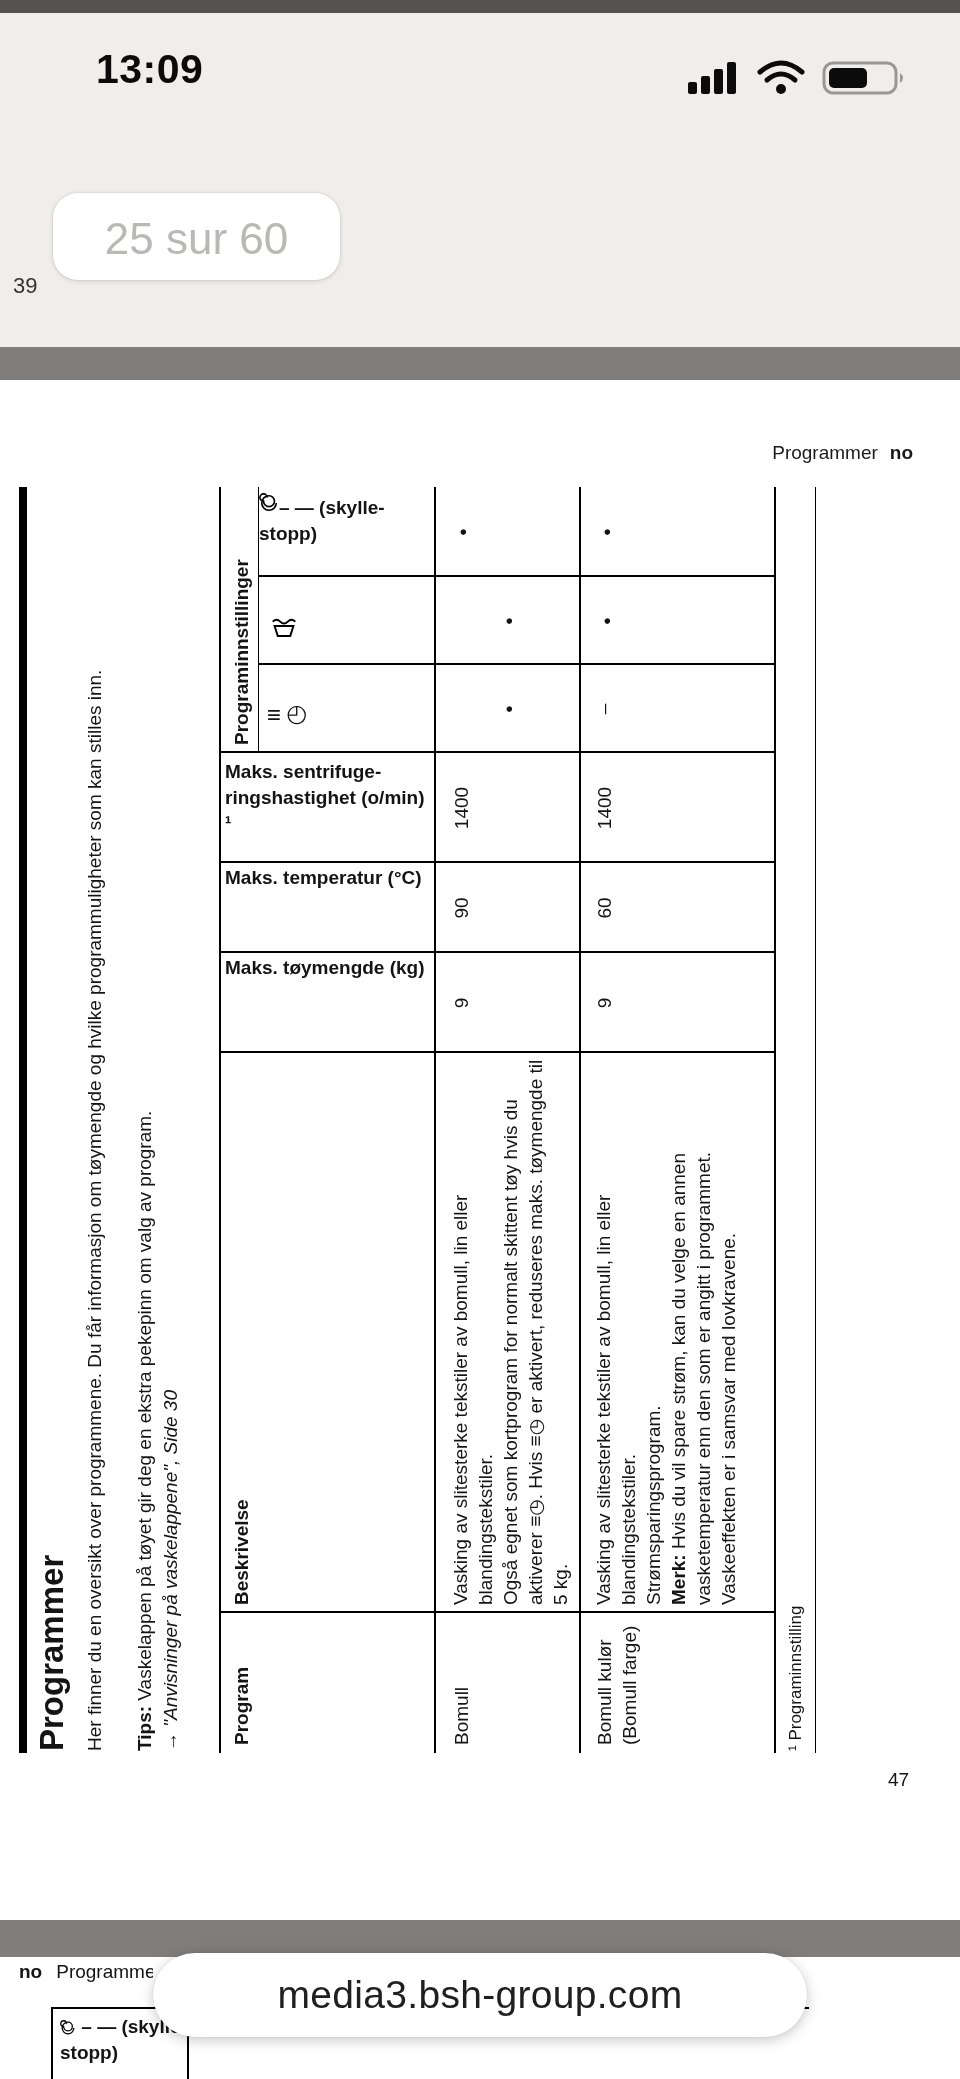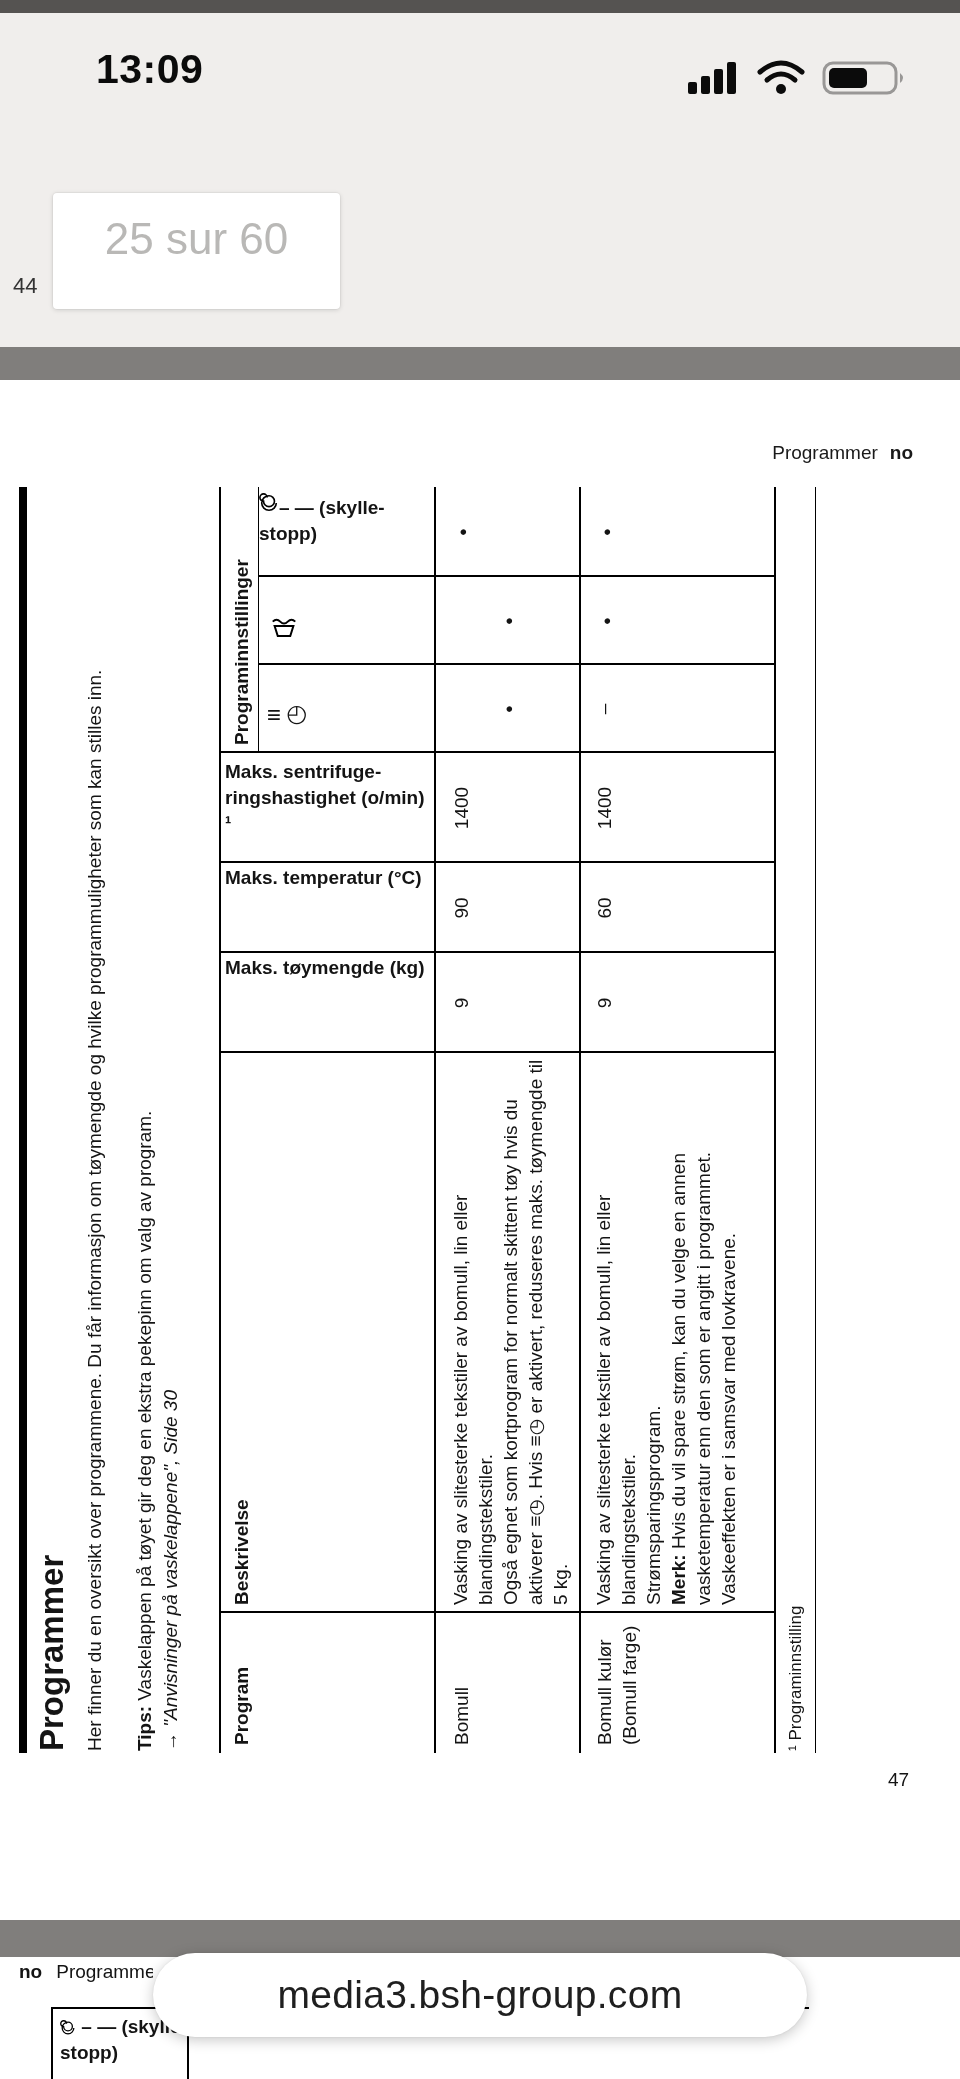--- a/index.html
+++ b/index.html
@@ -10,21 +10,21 @@
   }
   .abs{position:absolute;}
   
   .top-strip{left:0;top:0;width:960px;height:13px;background:#555351;}
   .chrome{left:0;top:13px;width:960px;height:334px;background:#f0eeec;}
   .time{left:96px;top:33px;font-size:41px;font-weight:600;color:#0b0b0b;letter-spacing:.5px;}
   .sig{left:686px;top:47px;}
   .wifi{left:754px;top:45px;}
   .batt{left:822px;top:47px;}
   .badge{
-    left:53px;top:180px;width:287px;height:116px;background:#ffffff;border-radius:4px;
+    left:53px;top:180px;width:287px;height:87px;background:#ffffff;border-radius:25px;
     box-shadow:0 1px 5px rgba(0,0,0,.14),0 0 0 1px rgba(0,0,0,.03);
     text-align:center;line-height:92px;font-size:44px;color:#b9b8b6;
   }
   .prev-label{left:13px;top:260px;font-size:22px;color:#333;}
   .sep-bar{left:0;width:960px;background:#807e7c;}
   .bar1{top:347px;height:33px;}
   .bar2{top:1920px;height:37px;}
   
   .p25-header{right:47px;top:442px;font-size:19px;color:#1a1a1a;}
   .p25-header .lang{font-weight:bold;margin-left:12px;}
@@ -98,21 +98,21 @@
   <div class="abs batt">
     <svg width="90" height="36" viewBox="0 0 90 36">
       <rect x="2" y="3" width="72" height="30" rx="9" fill="none" stroke="#0b0b0b" stroke-opacity="0.38" stroke-width="3"></rect>
       <path d="M78 13 q6 5 0 10 z" fill="#0b0b0b" fill-opacity="0.38"></path>
       <rect x="7" y="8" width="38" height="20" rx="5" fill="#0b0b0b"></rect>
     </svg>
   </div>
 
   <div class="abs badge">25 sur 60</div>
 
-  <div class="abs prev-label">44</div>
+  <div class="abs prev-label">39</div>
 </div>
 
 <div class="abs sep-bar bar1"></div>
 
 <div class="abs p25-header">
   <span>Programmer</span><span class="lang">no</span>
 </div>
 
 <div class="abs sheet-wrap">
   <div class="sheet">

